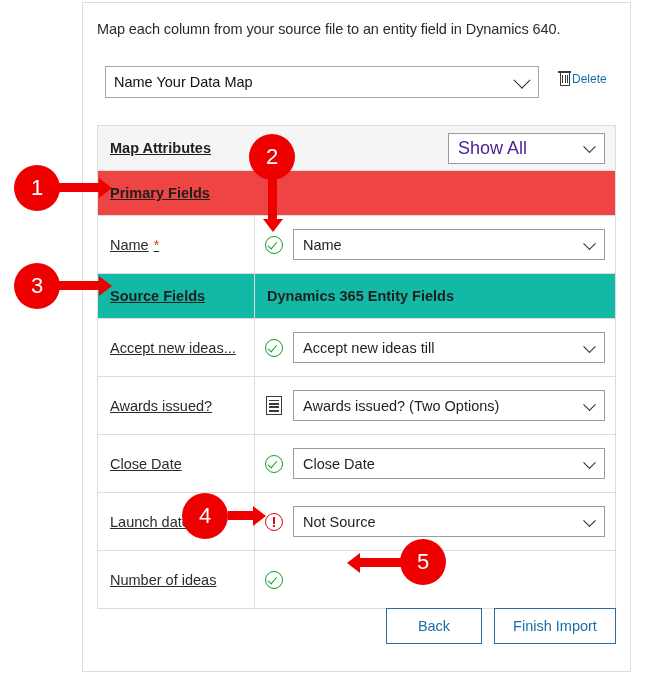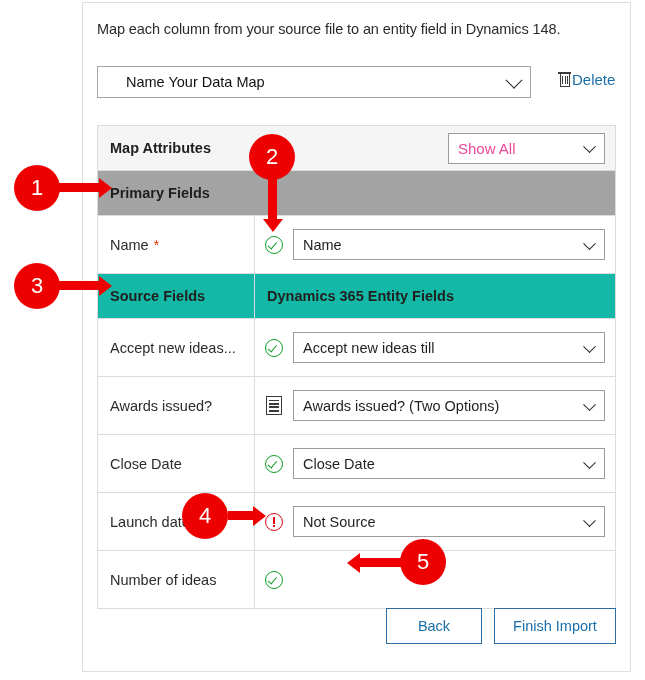--- a/index.html
+++ b/index.html
@@ -41,30 +41,29 @@
   
   #map-name-row {
     position: absolute;
     left: 14px;
     top: 63px;
     width: 522px;
     height: 32px;
   }
   #map-name-select {
     position: absolute;
-    left: 0;
+    left: 8px;
     top: 0;
     width: 434px;
     height: 32px;
     border: 1px solid #a6a6a6;
     box-sizing: border-box;
     background: #ffffff;
     display: flex;
     align-items: center;
-    padding-left: 20px;
   }
   #map-name-select .sel-text {
     padding-left: 8px;
     font-size: 14.5px;
     color: #111111;
     font-weight: 400;
   }
   .caret {
     position: absolute;
     right: 10px;
@@ -84,21 +83,21 @@
 
   #delete-link {
     position: absolute;
     left: 461px;
     top: 5px;
     display: flex;
     align-items: center;
     cursor: pointer;
   }
   #delete-link .dl-label {
-    font-size: 15px;
+    font-size: 12px;
     color: #1a6ea8;
     margin-left: 1px;
   }
   .trash-icon {
     width: 13px;
     height: 16px;
     position: relative;
   }
   .trash-icon .lid {
     position: absolute;
@@ -138,40 +137,41 @@
     box-sizing: border-box;
     align-items: center;
     position: relative;
   }
   .trow.attr-head {
     height: 45px;
     background: #f5f5f5;
   }
   .trow.section {
     height: 45px;
-    background: #a3a3a3;
+    background: #ef4444;
   }
   .trow.colhead {
     height: 45px;
     background: #14b8a6;
   }
   .trow.data {
     height: 58px;
     background: #ffffff;
   }
 
   .cell-label {
     width: 157px;
     flex: 0 0 157px;
     padding-left: 12px;
     box-sizing: border-box;
     font-size: 14.5px;
     color: #2b2b2b;
     white-space: nowrap;
     overflow: hidden;
+    text-decoration: underline;
   }
   .trow.data .cell-label,
   .trow.colhead .cell-label {
     border-right: 1px solid #dcdcdc;
     height: 100%;
     display: flex;
     align-items: center;
   }
   .trow.attr-head .cell-label {
     width: auto;
@@ -243,22 +243,22 @@
     margin-right: 10px;
     border: 1px solid #9b9b9b;
     box-sizing: border-box;
     background: #ffffff;
     display: flex;
     align-items: center;
     cursor: pointer;
   }
   #show-all-select .sel-text {
     padding-left: 9px;
-    font-size: 15px;
-    color: #ec4899;
+    font-size: 18px;
+    color: #4c1d95;
   }
 
   
   .icon-ok {
     width: 18px;
     height: 18px;
     border: 1.6px solid #0f9d24;
     border-radius: 50%;
     box-sizing: border-box;
     position: relative;
@@ -393,21 +393,21 @@
     border-left: 10px solid transparent;
     border-right: 10px solid transparent;
     border-top: 13px solid #ee0000;
   }
 </style>
 </head>
 <body>
 
 <div id="panel">
 
-  <div id="intro-text">Map each column from your source file to an entity field in Dynamics 148.</div>
+  <div id="intro-text">Map each column from your source file to an entity field in Dynamics 640.</div>
 
   <div id="map-name-row">
     <div id="map-name-select">
       <span class="sel-text">Name Your Data Map</span>
       <span class="caret"></span>
     </div>
     <div id="delete-link">
       <span class="trash-icon">
         <span class="lid"></span>
         <span class="can"></span>

